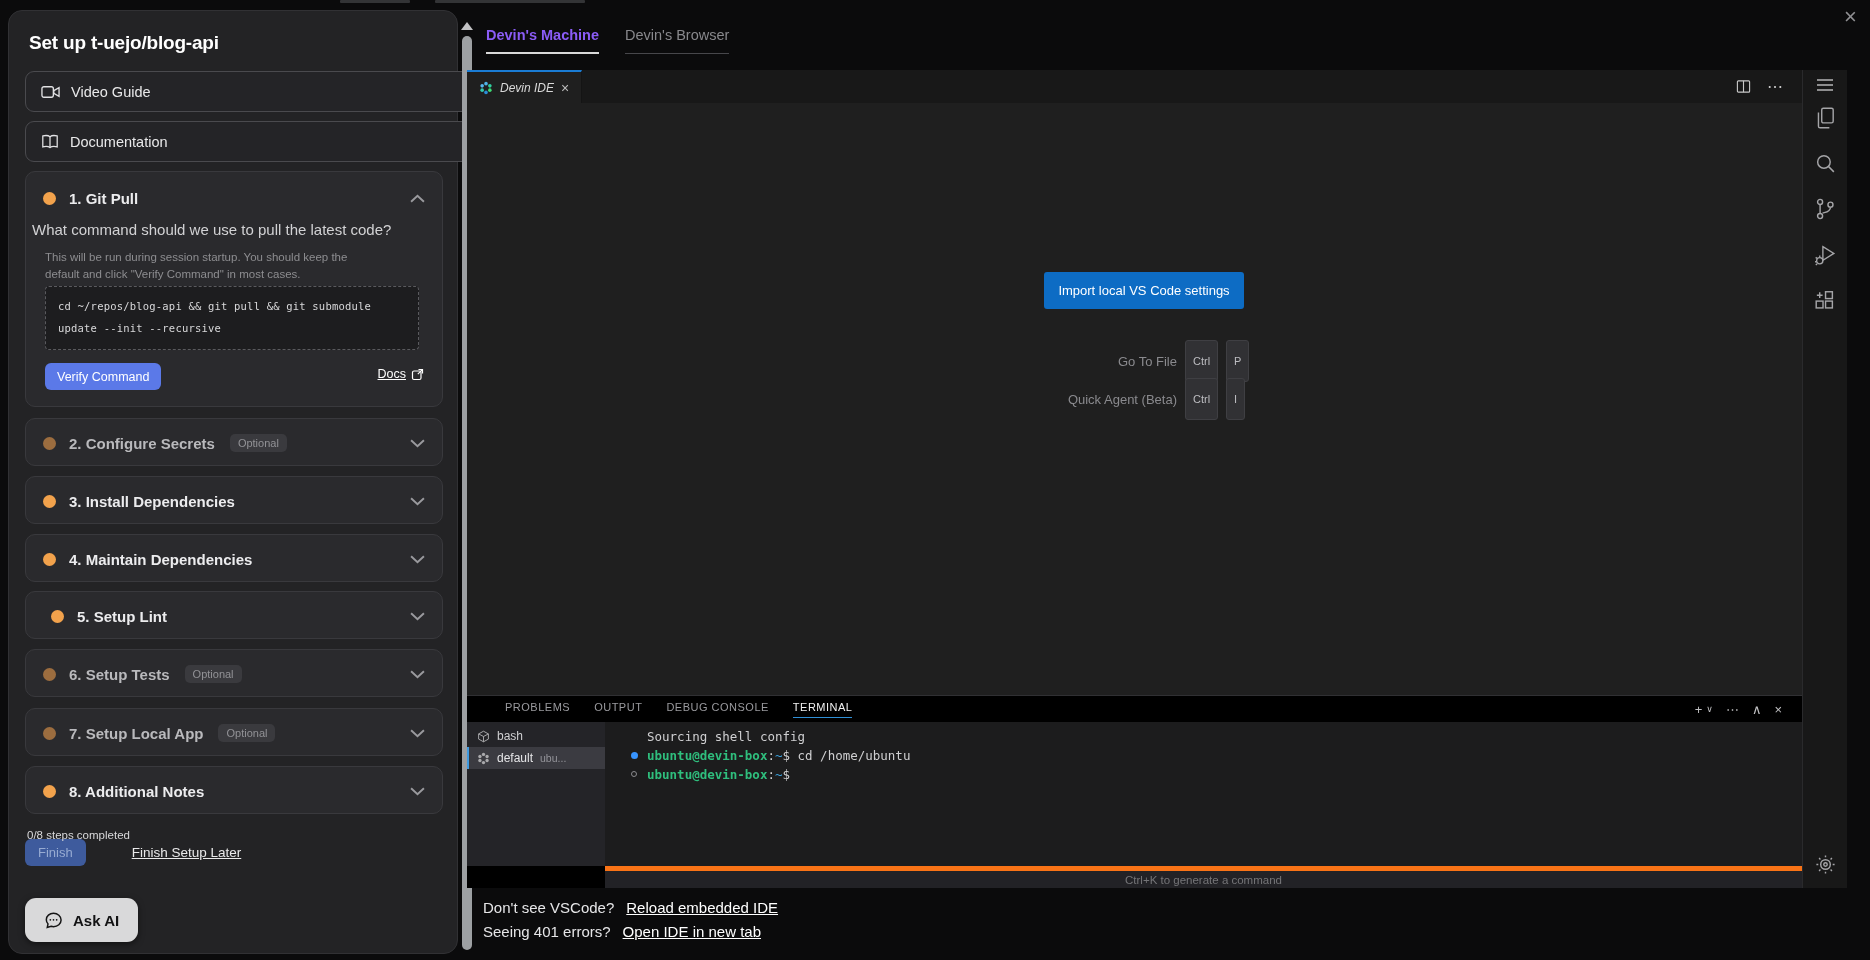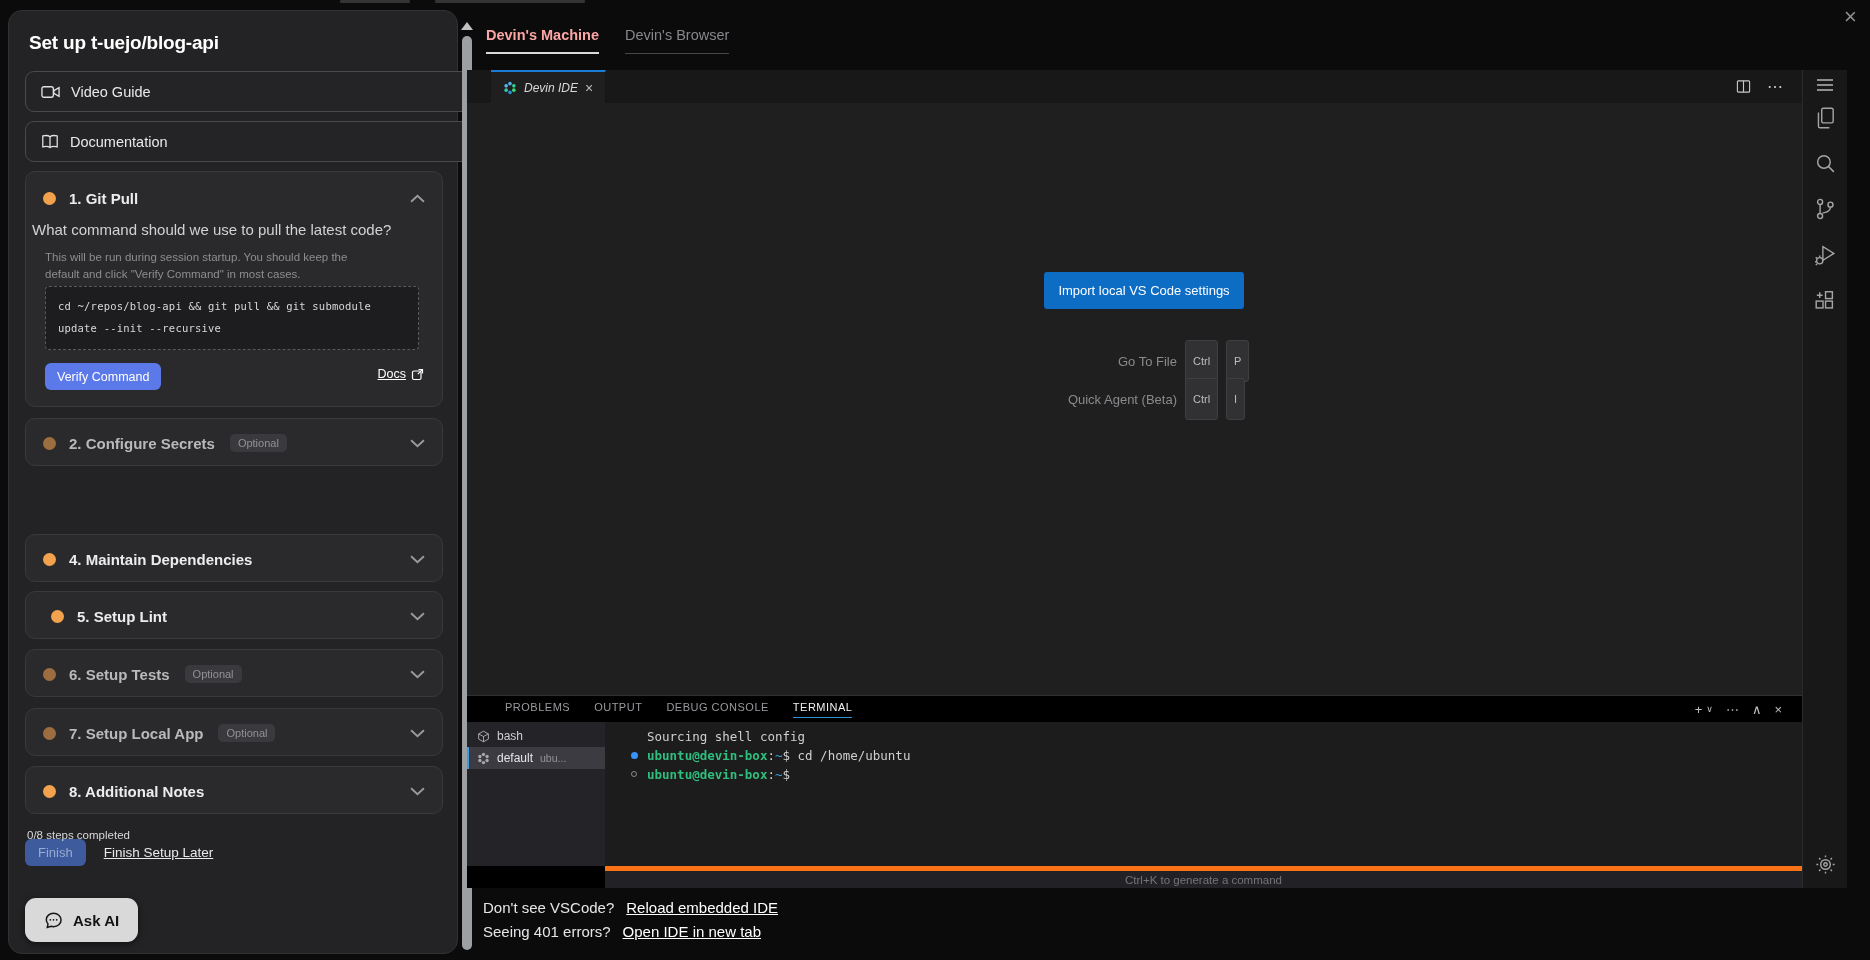--- a/index.html
+++ b/index.html
@@ -72,21 +72,21 @@
 
   #card2 { top:407px; } #card3 { top:465px; } #card4 { top:523px; }
   #card5 { top:580px;padding-left:8px; } #card6 { top:638px; } #card7 { top:697px; }
   #card8 { top:755px; }
 
   .finish-row { position:absolute; left:16px; top:828px; display:flex; align-items:center; gap:18px; }
   .finish-btn {
     background:#3e5b9d; color:#97abd2; border:none; border-radius:6px;
     height:27px; padding:0 13px; font-size:13px; font-family:inherit; cursor:pointer;
   }
-  .finish-later { color:#e9e9ea; font-size:13.5px; text-decoration:underline; cursor:pointer; }
+  .finish-later { color:#e9e9ea; font-size:13.5px; text-decoration:underline; cursor:pointer;margin-left:28px; }
   .progress-text { position:absolute; left:18px; top:818px; font-size:11.5px; color:#d8d8da; }
   .askai-btn {
     position:absolute; left:16px; top:887px; height:44px;
     background:#d9d9da; color:#131314; border:none; border-radius:11px;
     display:flex; align-items:center; gap:10px; padding:0 19px;
     font-size:15px; font-weight:700; font-family:inherit; cursor:pointer;
     box-shadow:0 2px 6px rgba(0,0,0,.5);
   }
 
   
@@ -96,32 +96,31 @@
     border-bottom:8px solid #c2c2c4; cursor:pointer;
   }
   .sb-scroll-thumb {
     position:absolute; left:462px; top:36px; width:10px; height:914px;
     background:#9da0a3; border-radius:5px; cursor:pointer;
   }
 
   
   .machine-tabs { position:absolute; left:486px; top:27px; display:flex; gap:26px; }
   .mtab { padding-bottom:9px; font-size:14.5px; cursor:pointer; }
-  .mtab.active { color:#fca5a5; font-weight:700; border-bottom:2px solid #d9d9d9; }
+  .mtab.active { color:#8b5cf6; font-weight:700; border-bottom:2px solid #d9d9d9; }
   .mtab.inactive { color:#88888c; border-bottom:1px solid #47474b; }
 
   
   #ide { position:absolute; left:467px; top:70px; width:1380px; height:818px; background:#1f1f1f; }
 
   .tabbar { position:absolute; top:0; left:0; right:45px; height:33px; background:#181818; display:flex; align-items:stretch; }
   .ide-tab {
     display:flex; align-items:center; gap:7px; padding:0 12px;
     background:#1f1f1f; border-top:2px solid #1a7cd4; border-right:1px solid #141414;
     cursor:pointer;
-    margin-left:24px;
   }
   .ide-tab-label { font-size:12px; font-style:italic; color:#d8d8d8; }
   .ide-tab-close { color:#bdbdbd; font-size:14px; line-height:1; cursor:pointer; }
   .tabbar-actions { margin-left:auto; display:flex; align-items:center; gap:16px; padding-right:18px; color:#c8c8c8; }
   .tabbar-actions .glyph { font-size:16px; letter-spacing:1px; cursor:pointer; }
 
   .editor { position:absolute; top:33px; left:0; right:45px; bottom:193px; background:#1f1f1f; }
   .import-btn {
     position:absolute; left:577px; top:169px; width:200px; height:37px;
     background:#0d6cc4; color:#fff; border:none; border-radius:3px;
@@ -251,20 +250,32 @@
         <span class="badge">Optional</span>
         <span class="spacer"></span>
         <span class="chev">
           <svg width="15" height="9" viewBox="0 0 14 8" fill="none" stroke="#9a9a9e" stroke-width="1.8">
               <path d="M1 1 L7 6.5 L13 1"></path>
             </svg>
         </span>
       </div>
     </div>
 
+    <div class="card collapsed" id="card3">
+      <div class="card-head">
+        <span class="dot bright"></span>
+        <span class="step-label">3. Install Dependencies</span>
+        <span class="spacer"></span>
+        <span class="chev">
+          <svg width="15" height="9" viewBox="0 0 14 8" fill="none" stroke="#9a9a9e" stroke-width="1.8">
+              <path d="M1 1 L7 6.5 L13 1"></path>
+            </svg>
+        </span>
+      </div>
+    </div>
 
     <div class="card collapsed" id="card4">
       <div class="card-head">
         <span class="dot bright"></span>
         <span class="step-label">4. Maintain Dependencies</span>
         <span class="spacer"></span>
         <span class="chev">
           <svg width="15" height="9" viewBox="0 0 14 8" fill="none" stroke="#9a9a9e" stroke-width="1.8">
               <path d="M1 1 L7 6.5 L13 1"></path>
             </svg>

